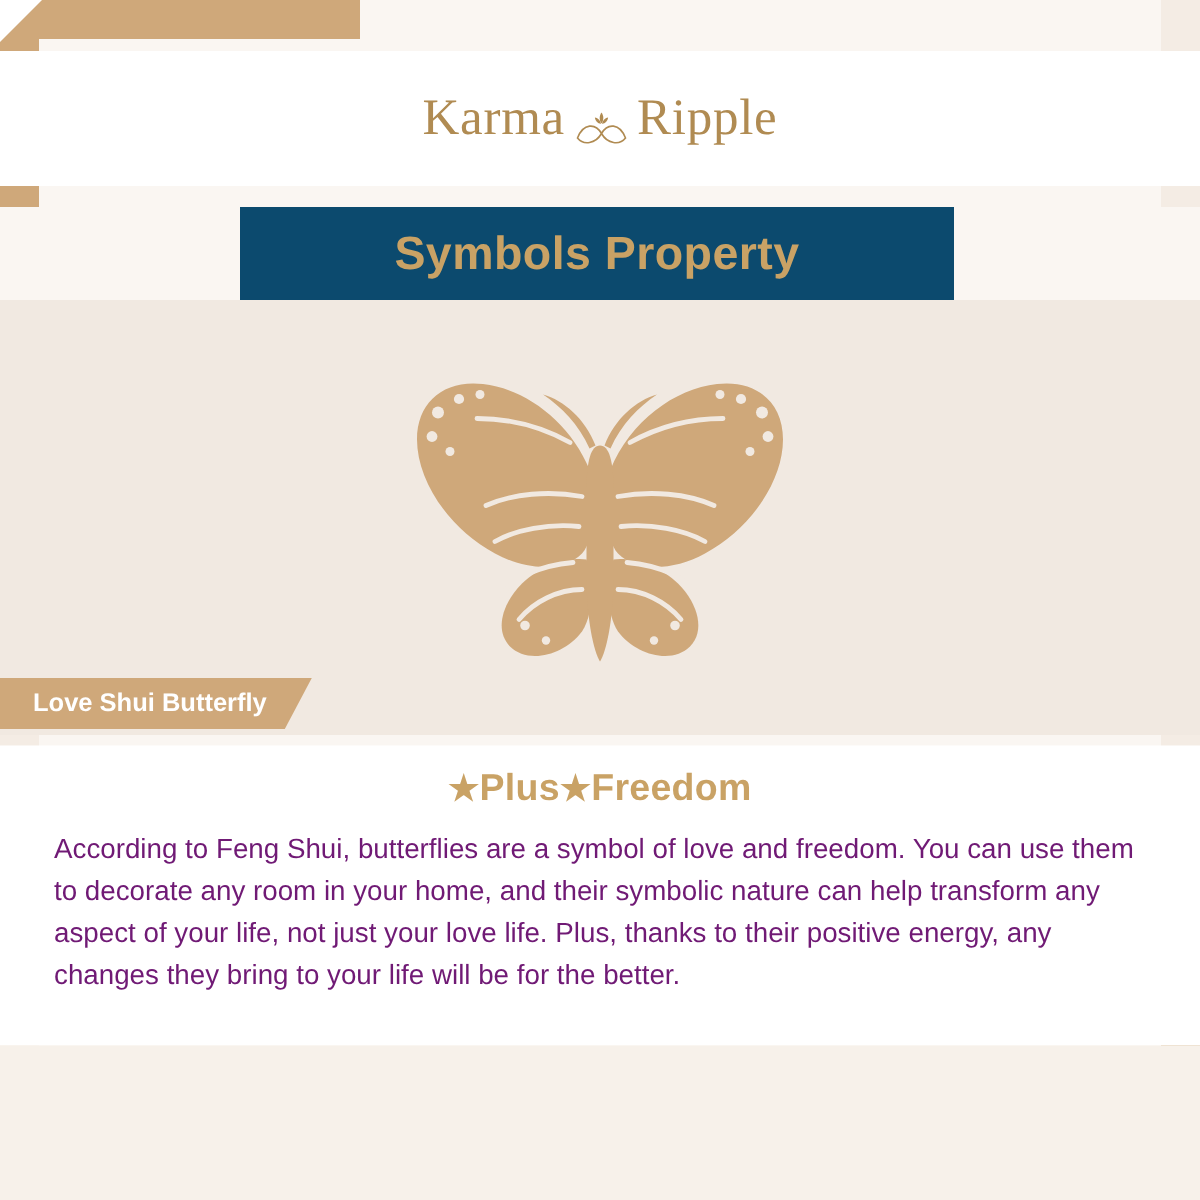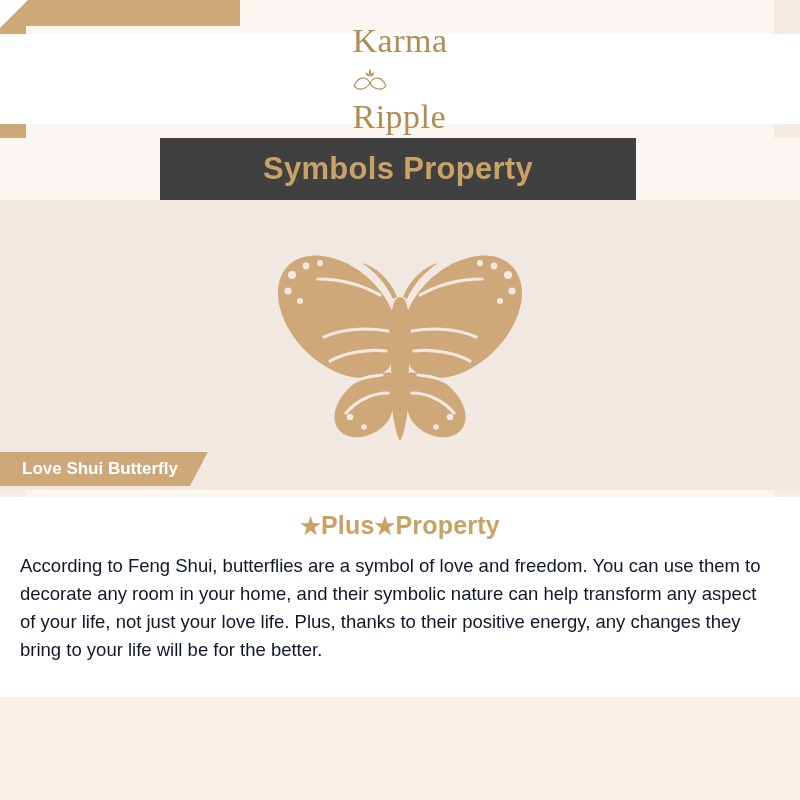--- a/index.html
+++ b/index.html
@@ -74,25 +74,24 @@
     width: 100%;
     height: 90px;
     background: #ffffff;
     display: flex;
     align-items: center;
     justify-content: center;
   }
   .logo {
     position: relative;
     display: flex;
-    align-items: flex-start;
+    align-items: flex-end;
     justify-content: center;
     gap: 6px;
     color: #b08b52;
-    flex-direction: column;
   }
   .logo-text {
     font-family: "Liberation Serif", serif;
     font-size: 34px;
     letter-spacing: 0.5px;
     color: #b08b52;
     white-space: nowrap;
   }
   .logo-mark {
     width: 36px;
@@ -109,21 +108,21 @@
     width: 100%;
     height: 62px;
     background: #faf6f2;
   }
   .title-box {
     position: absolute;
     top: 138px;
     left: 160px;
     width: 476px;
     height: 62px;
-    background: #404040;
+    background: #0c4a6e;
     display: flex;
     align-items: center;
     justify-content: center;
   }
   .title-text {
     font-size: 31px;
     font-weight: bold;
     color: #c9a265;
     letter-spacing: 0.3px;
   }
@@ -176,24 +175,24 @@
     font-weight: bold;
     color: #c9a265;
     margin-top: 14px;
     letter-spacing: 0.2px;
   }
   .star {
     color: #c9a265;
     font-size: 23px;
   }
   .paragraph {
-    margin: 12px 24px 0 20px;
+    margin: 12px 24px 0 36px;
     font-size: 18.5px;
     line-height: 1.52;
-    color: #0f172a;
+    color: #701a75;
     text-align: left;
   }
 
   .bottom-fill {
     position: absolute;
     top: 697px;
     left: 0;
     width: 100%;
     bottom: 0;
     background: #f7f1ea;
@@ -287,20 +286,20 @@
       </svg>
     </span>
   </div>
 
   <div class="ribbon">
     <span>Love Shui Butterfly</span>
   </div>
 
   <div class="body-area">
     <div class="subtitle">
-      <span class="star">★</span><span>Plus</span><span class="star">★</span><span>Property</span>
+      <span class="star">★</span><span>Plus</span><span class="star">★</span><span>Freedom</span>
     </div>
     <p class="paragraph">According to Feng Shui, butterflies are a symbol of love and freedom. You can use them to decorate any room in your home, and their symbolic nature can help transform any aspect of your life, not just your love life. Plus, thanks to their positive energy, any changes they bring to your life will be for the better.</p>
   </div>
 
   <div class="bottom-fill"></div>
 
 </div>
 
 </body></html>

